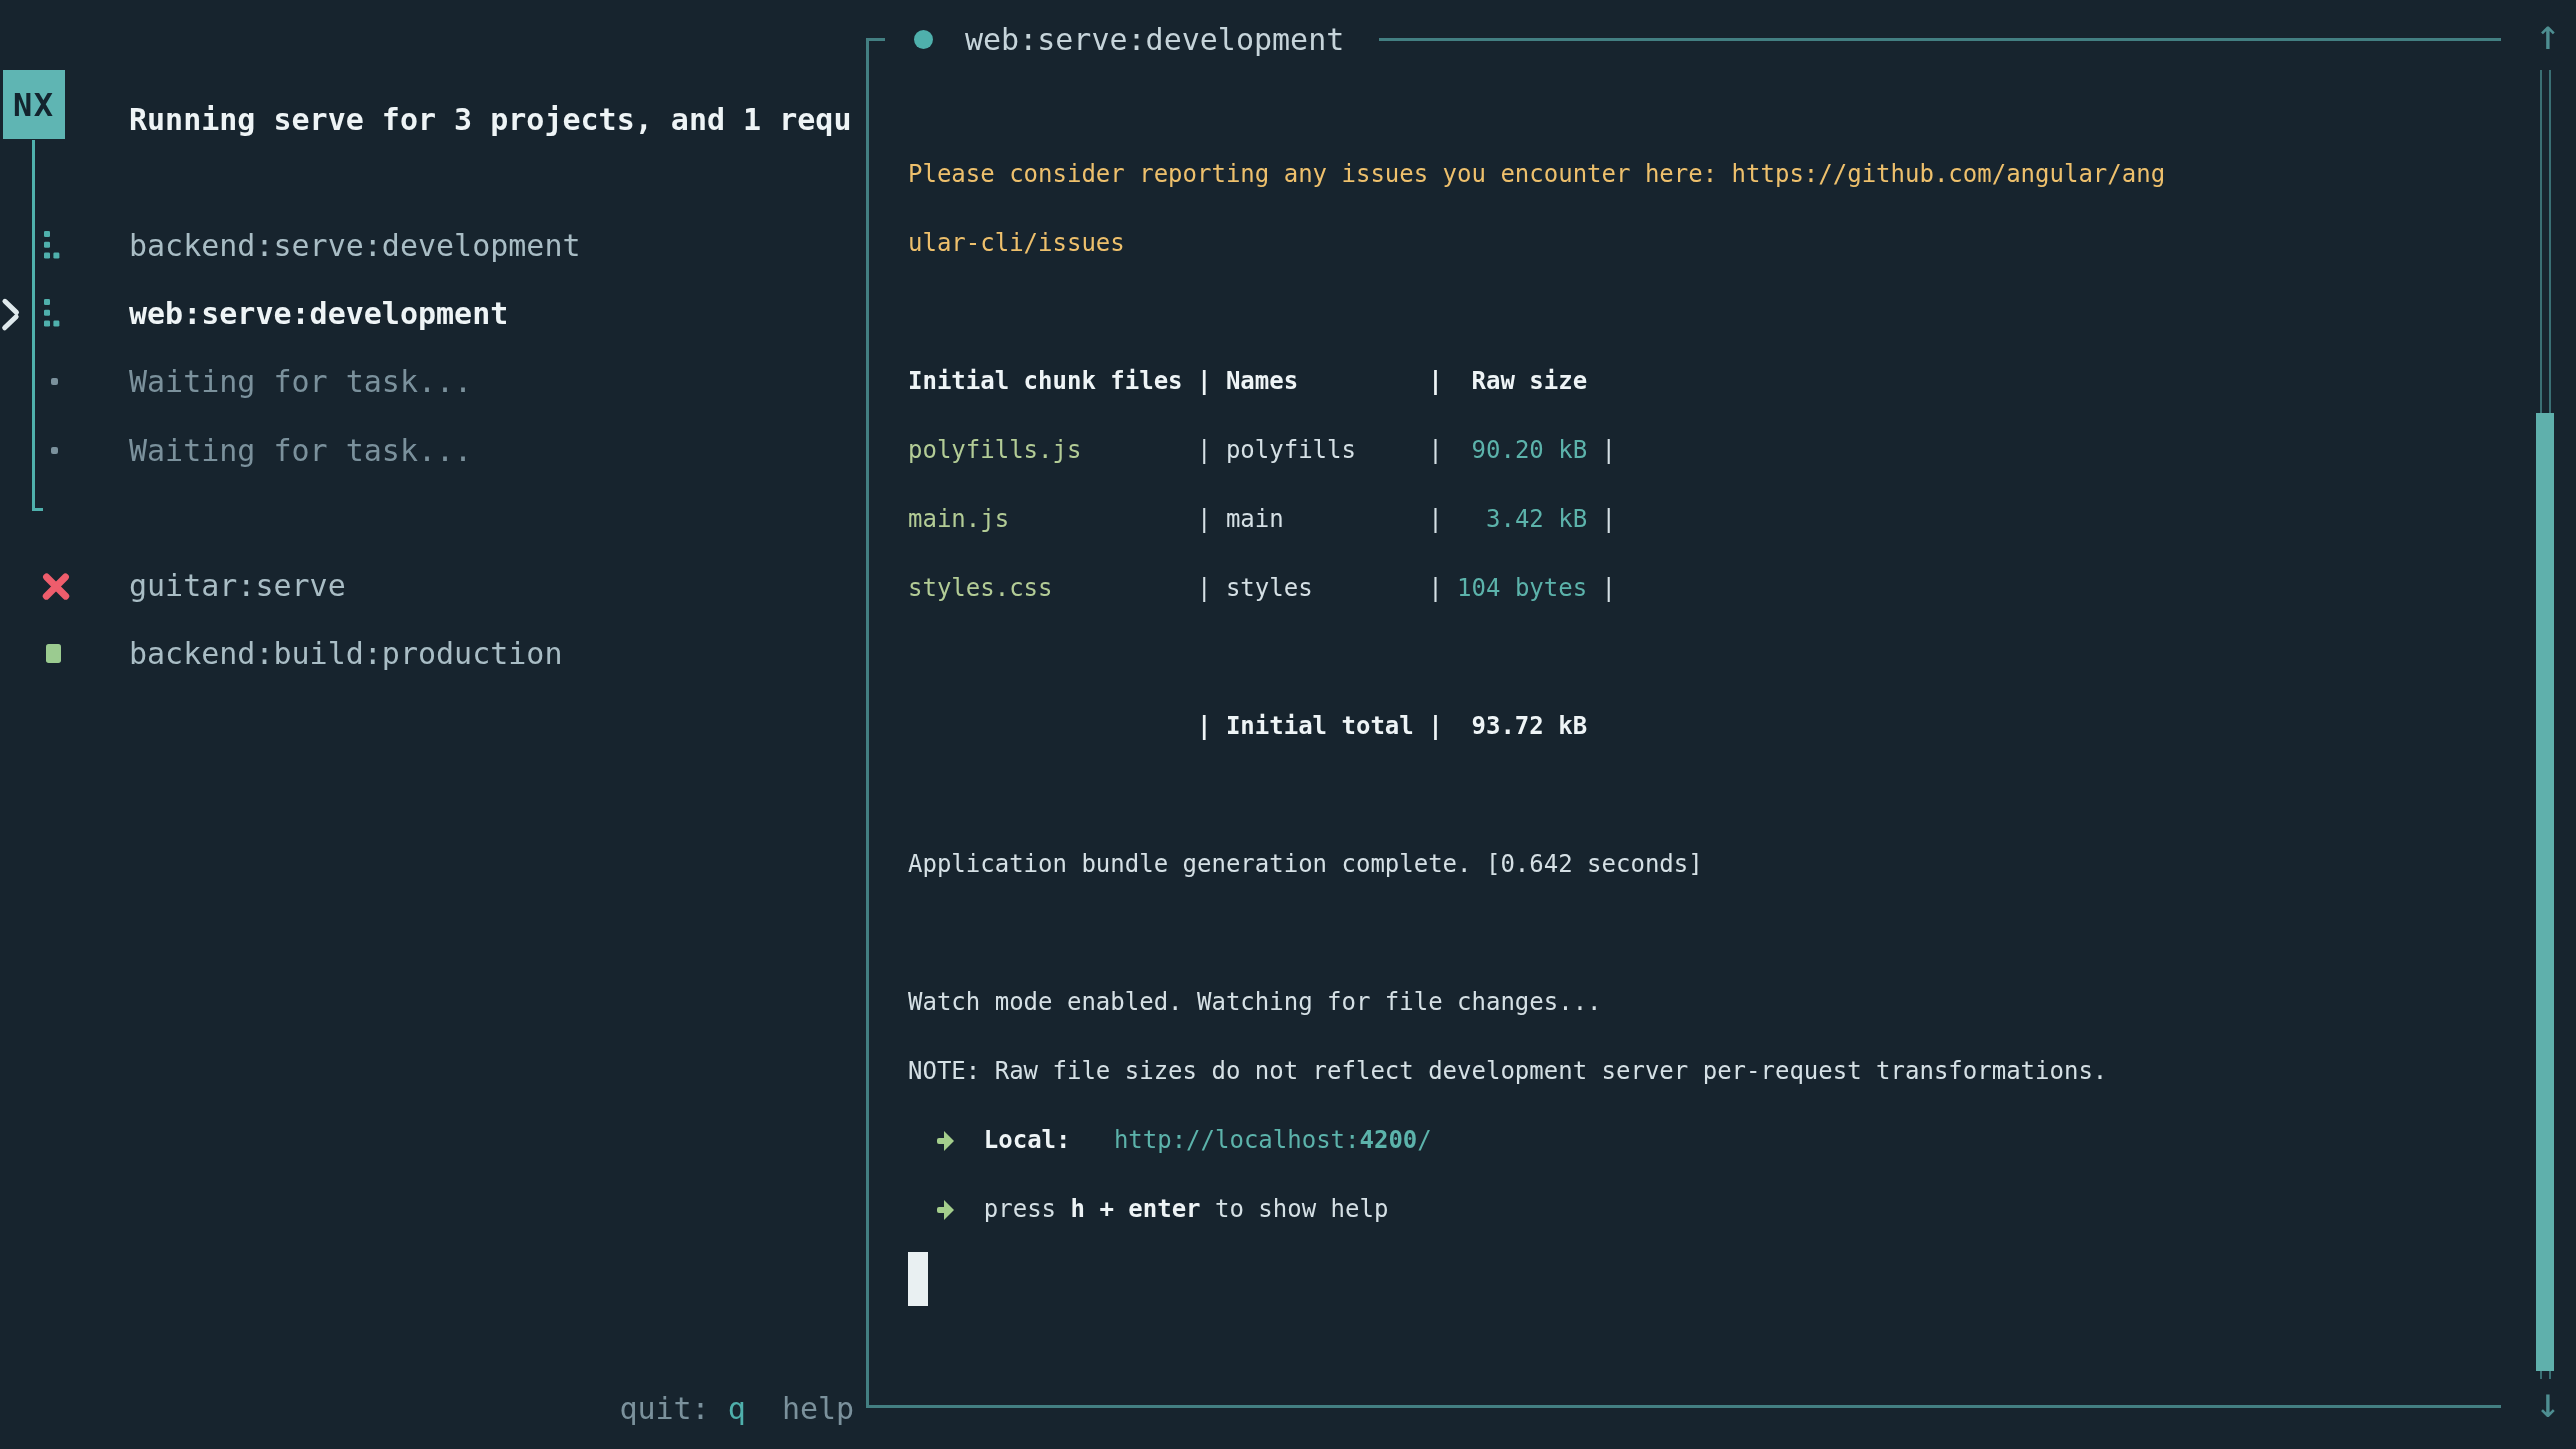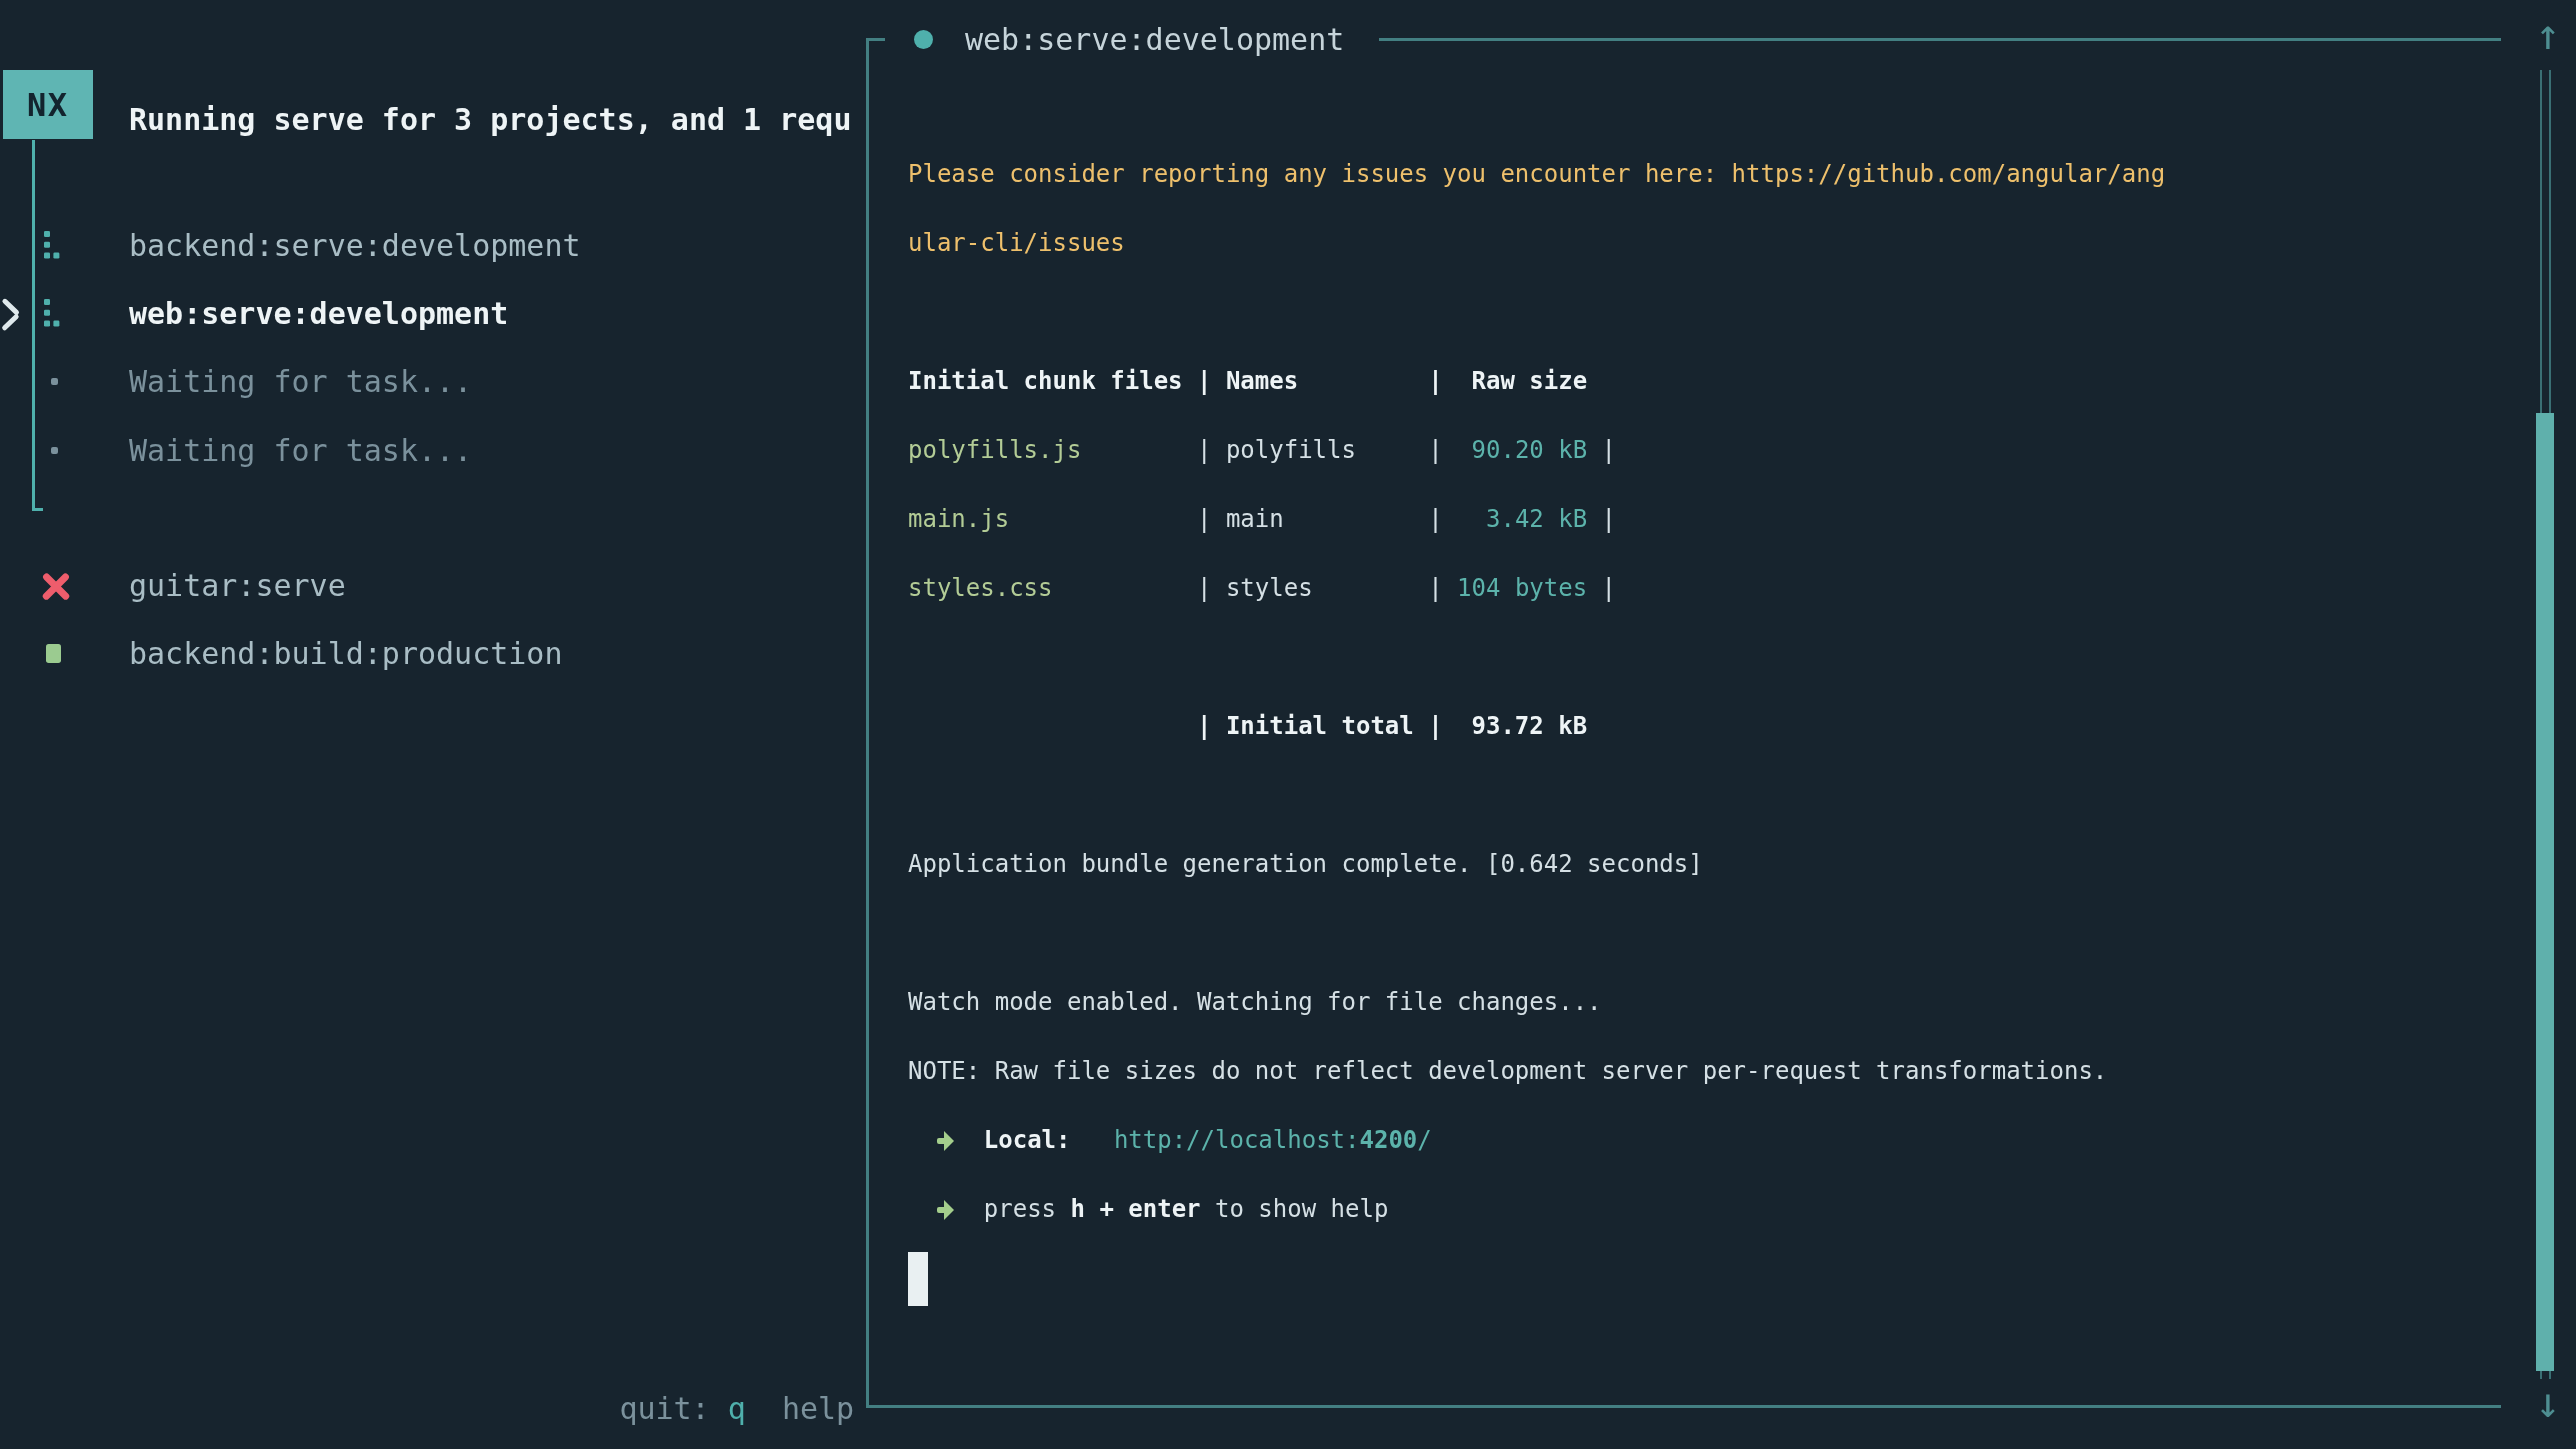--- a/index.html
+++ b/index.html
@@ -28,21 +28,21 @@
   html,body{margin:0;padding:0;background:var(--background);}
   .screen{
     position:relative;width:2576px;height:1449px;overflow:hidden;
     background:var(--background);
     font-family:"DejaVu Sans Mono", monospace;
   }
 
   
   .sidebar{position:absolute;left:0;top:0;width:859px;height:1449px;overflow:hidden;}
   .badge{
-    position:absolute;left:2.7px;top:70px;width:90px;height:69px;
+    position:absolute;left:2.7px;top:70px;width:62px;height:69px;
     background:var(--badge-bg);color:var(--badge-text);
     font-size:32px;font-weight:bold;letter-spacing:1.3px;
     display:flex;align-items:center;justify-content:center;
   }
   .app-title{
     position:absolute;left:129px;top:100px;line-height:40px;
     font-size:30px;font-weight:bold;color:var(--text-bright);white-space:pre;
   }
   .tree-line{position:absolute;left:32px;top:140px;width:3.4px;height:369px;background:var(--accent-teal);}
   .tree-foot{position:absolute;left:32px;top:508px;width:11.4px;height:3.4px;background:var(--accent-teal);}

